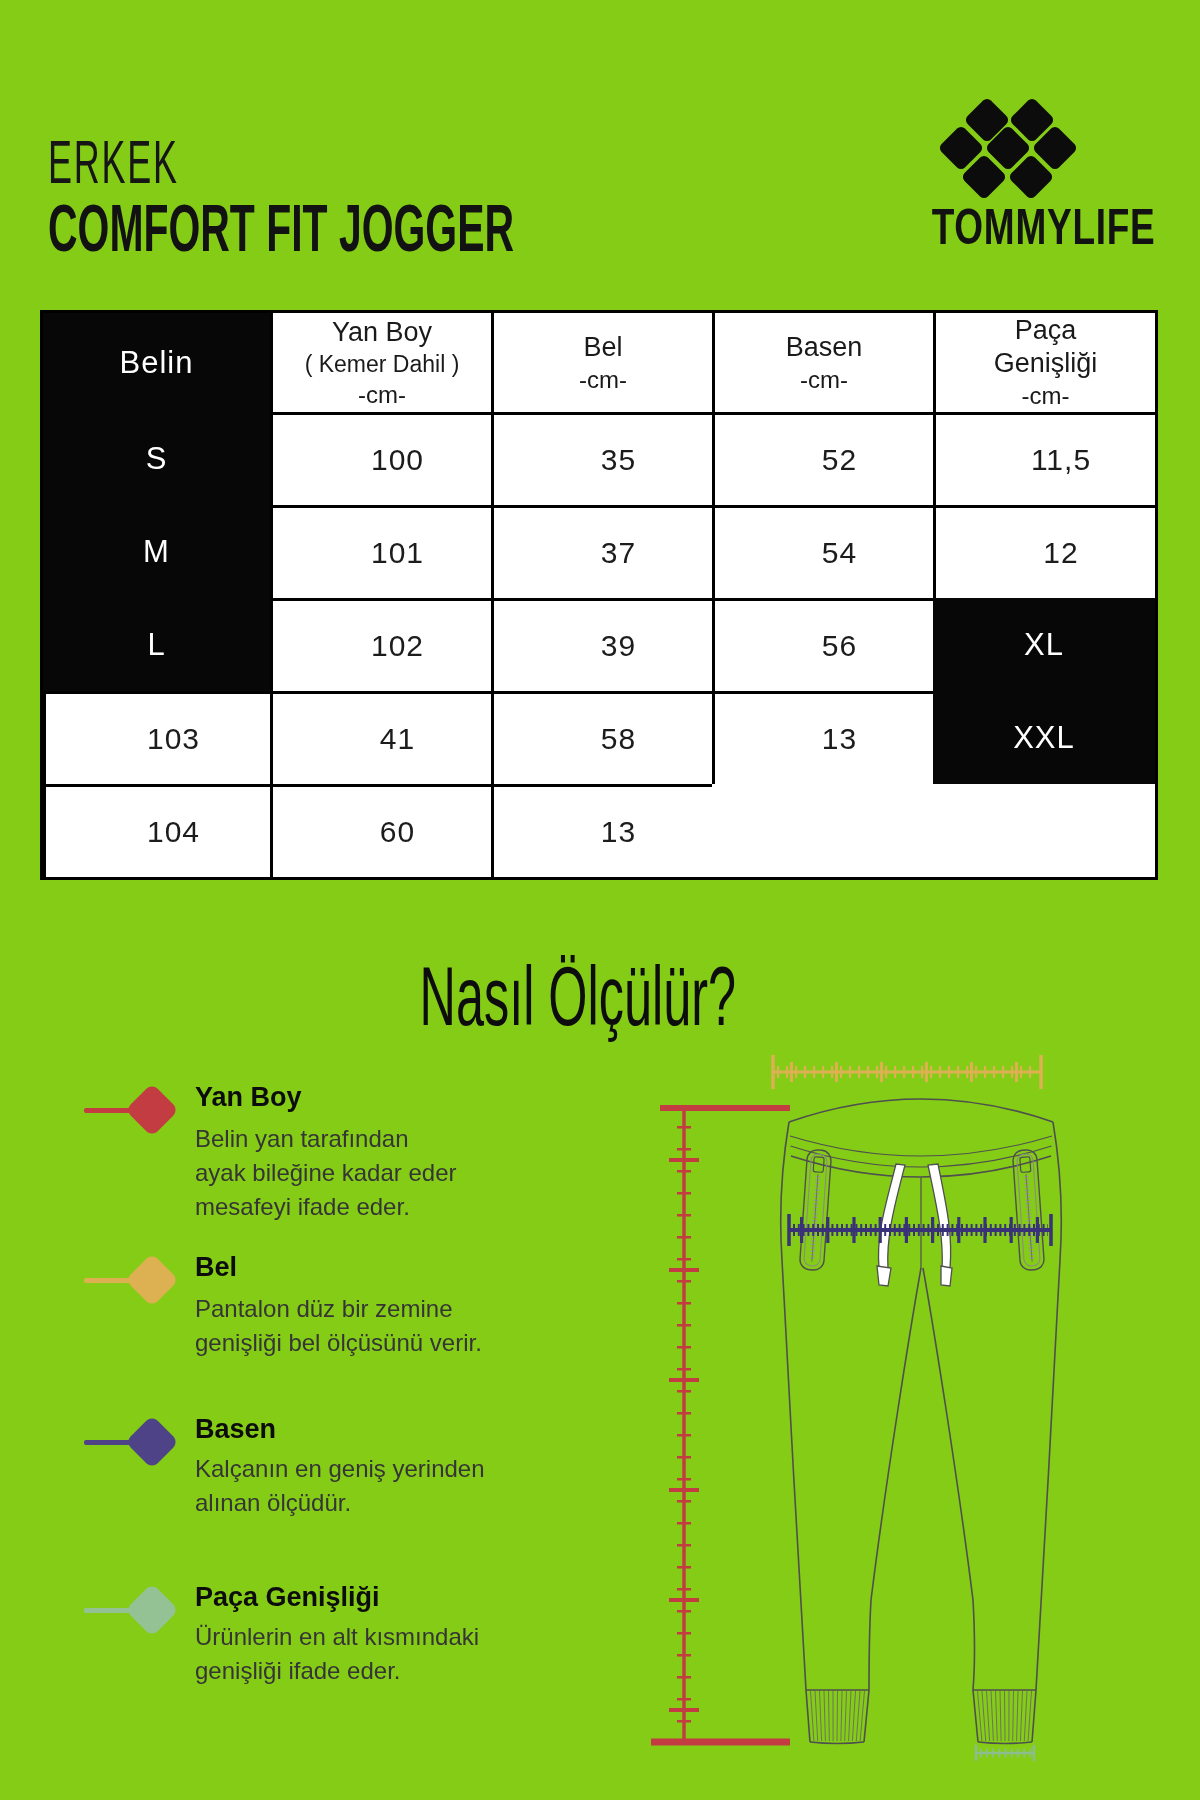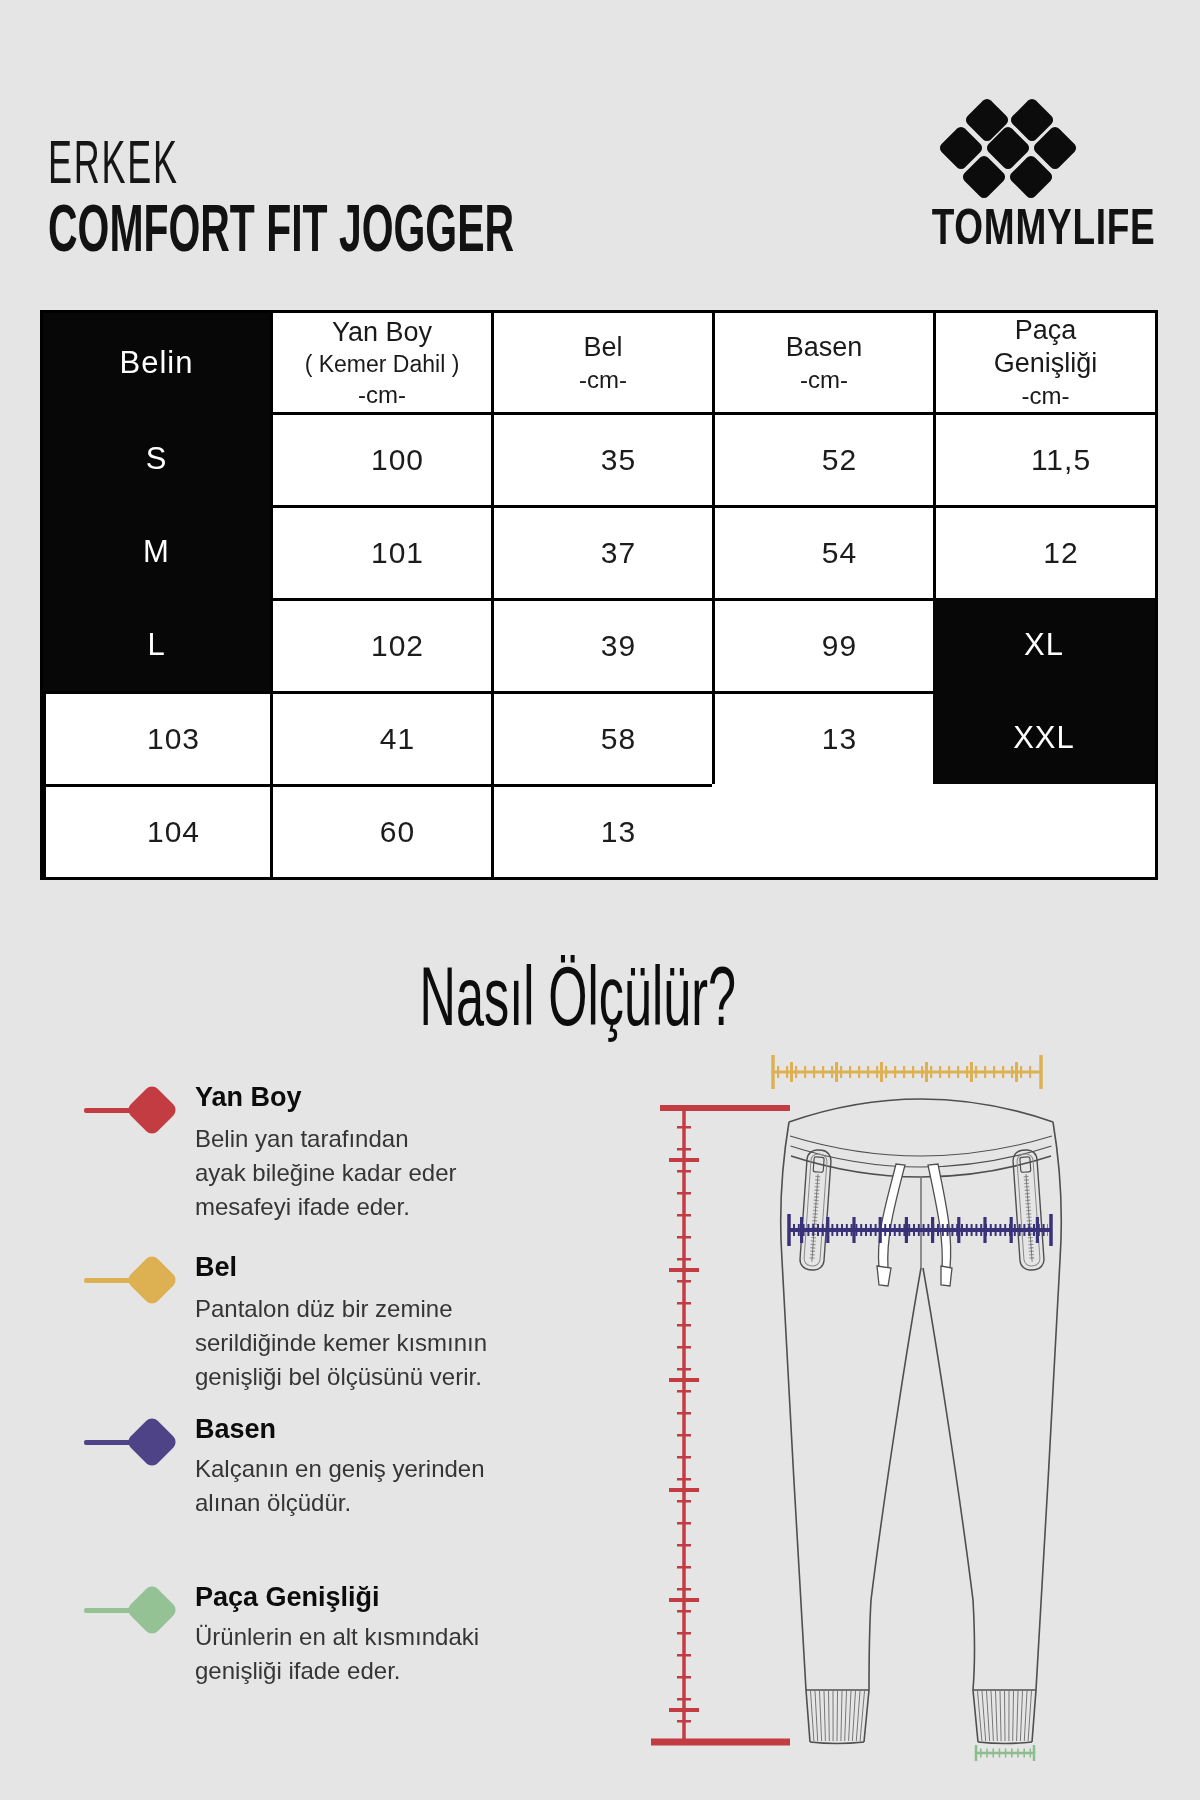--- a/index.html
+++ b/index.html
@@ -1,16 +1,16 @@
 <!DOCTYPE html>
 <html><head>
 <meta charset="utf-8">
 <style>
   html,body{margin:0;padding:0;background:#fff;}
-  .page{position:relative;width:1200px;height:1800px;background:#e5e5e5;overflow:hidden;
+  .page{position:relative;width:1200px;height:1800px;background:#84cc16;overflow:hidden;
         font-family:"Liberation Sans",sans-serif;color:#111;}
 
   
   .category{position:absolute;left:48px;top:126px;font-size:62px;font-weight:300;
             letter-spacing:3px;color:#161616;}
   .category .cond{display:inline-block;transform:scaleX(0.58);transform-origin:left center;}
   .product-title{position:absolute;left:48px;top:190px;font-size:66px;font-weight:800;
             letter-spacing:0px;color:#121212;}
   .product-title .cond{display:inline-block;transform:scaleX(0.62);transform-origin:left center;}
   .brand{position:absolute;right:44px;top:198px;font-size:50px;font-weight:800;
@@ -140,21 +140,21 @@
     <div class="cell dark">
       <div class="size-label">L</div>
     </div>
     <div class="cell light bodyrow">
         <div class="val">102</div>
       </div>
     <div class="cell light bodyrow">
         <div class="val">39</div>
       </div>
     <div class="cell light bodyrow">
-        <div class="val">99</div>
+        <div class="val">56</div>
       </div>
 
     <div class="cell dark">
       <div class="size-label">XL</div>
     </div>
     <div class="cell light bodyrow">
         <div class="val">103</div>
       </div>
     <div class="cell light bodyrow">
         <div class="val">41</div>
@@ -194,21 +194,20 @@
       <div>mesafeyi ifade eder.</div>
     </div>
   </div>
 
   <div class="legend-item">
     <div class="legend-line" style="top: 1278px; background: rgb(221, 177, 82);"></div>
     <div class="legend-diamond" style="top: 1261px; background: rgb(221, 177, 82);"></div>
     <div class="legend-title" style="top:1252px">Bel</div>
     <div class="legend-desc" style="top:1292px">
       <div>Pantalon düz bir zemine</div>
-      <div>serildiğinde kemer kısmının</div>
       <div>genişliği bel ölçüsünü verir.</div>
     </div>
   </div>
 
   <div class="legend-item">
     <div class="legend-line" style="top: 1440px; background: rgb(78, 67, 135);"></div>
     <div class="legend-diamond" style="top: 1423px; background: rgb(78, 67, 135);"></div>
     <div class="legend-title" style="top:1414px">Basen</div>
     <div class="legend-desc" style="top:1452px">
       <div>Kalçanın en geniş yerinden</div>

